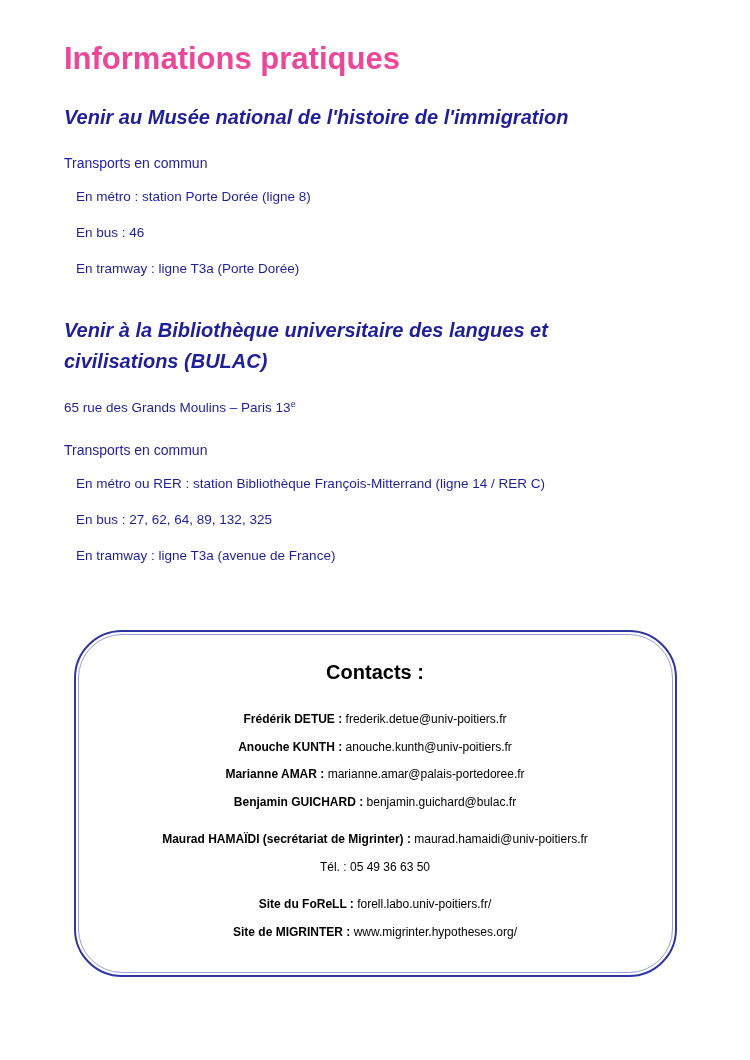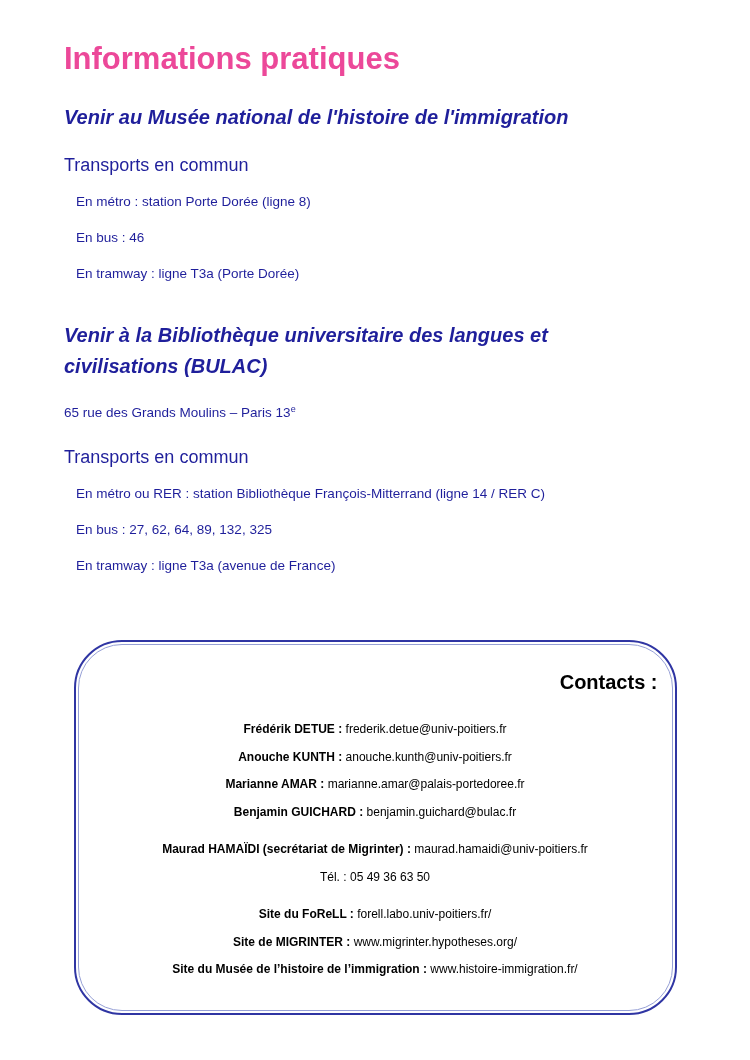--- a/index.html
+++ b/index.html
@@ -39,21 +39,21 @@
     font-size: 13.5px;
     line-height: 25px;
     color: #1F1F9B;
   }
   .addr-line sup {
     font-size: 9px;
     line-height: 0;
   }
   .sub-heading {
     margin: 22px 0 14px 0;
-    font-size: 18px;
+    font-size: 14px;
     font-weight: normal;
     color: #1F1F9B;
   }
   .transport-line {
     margin: 12px;
     font-size: 13.5px;
     line-height: 24px;
     color: #1F1F9B;
   }
   .section + .section { margin-top: 34px; }
@@ -67,21 +67,21 @@
     background: #ffffff;
   }
   .contacts-box-inner {
     border: 1px solid #96A0D6;
     border-radius: 44px;
     padding: 26px 14px 24px 14px;
     color: #000000;
   }
   .box-title {
     margin: 0 0 24px 0;
-    text-align: right;
+    text-align: center;
     font-size: 20px;
     font-weight: bold;
     color: #000000;
   }
   .box-line {
     margin: 4px;
     text-align: center;
     font-size: 12px;
     line-height: 23.5px;
     color: #000000;
@@ -134,19 +134,18 @@
       </div>
 
       <div class="box-group">
         <p class="box-line secretary-line"><span class="bold">Maurad HAMAÏDI (secrétariat de Migrinter) :</span> <span>maurad.hamaidi@univ-poitiers.fr</span></p>
         <p class="box-line">Tél. : 05 49 36 63 50</p>
       </div>
 
       <div class="box-group">
         <p class="box-line"><span class="bold">Site du FoReLL :</span> <span>forell.labo.univ-poitiers.fr/</span></p>
         <p class="box-line"><span class="bold">Site de MIGRINTER :</span> <span>www.migrinter.hypotheses.org/</span></p>
-        <p class="box-line"><span class="bold">Site du Musée de l’histoire de l’immigration :</span> <span>www.histoire-immigration.fr/</span></p>
       </div>
 
     </div>
   </div>
 
 </div>
 
 </body></html>

